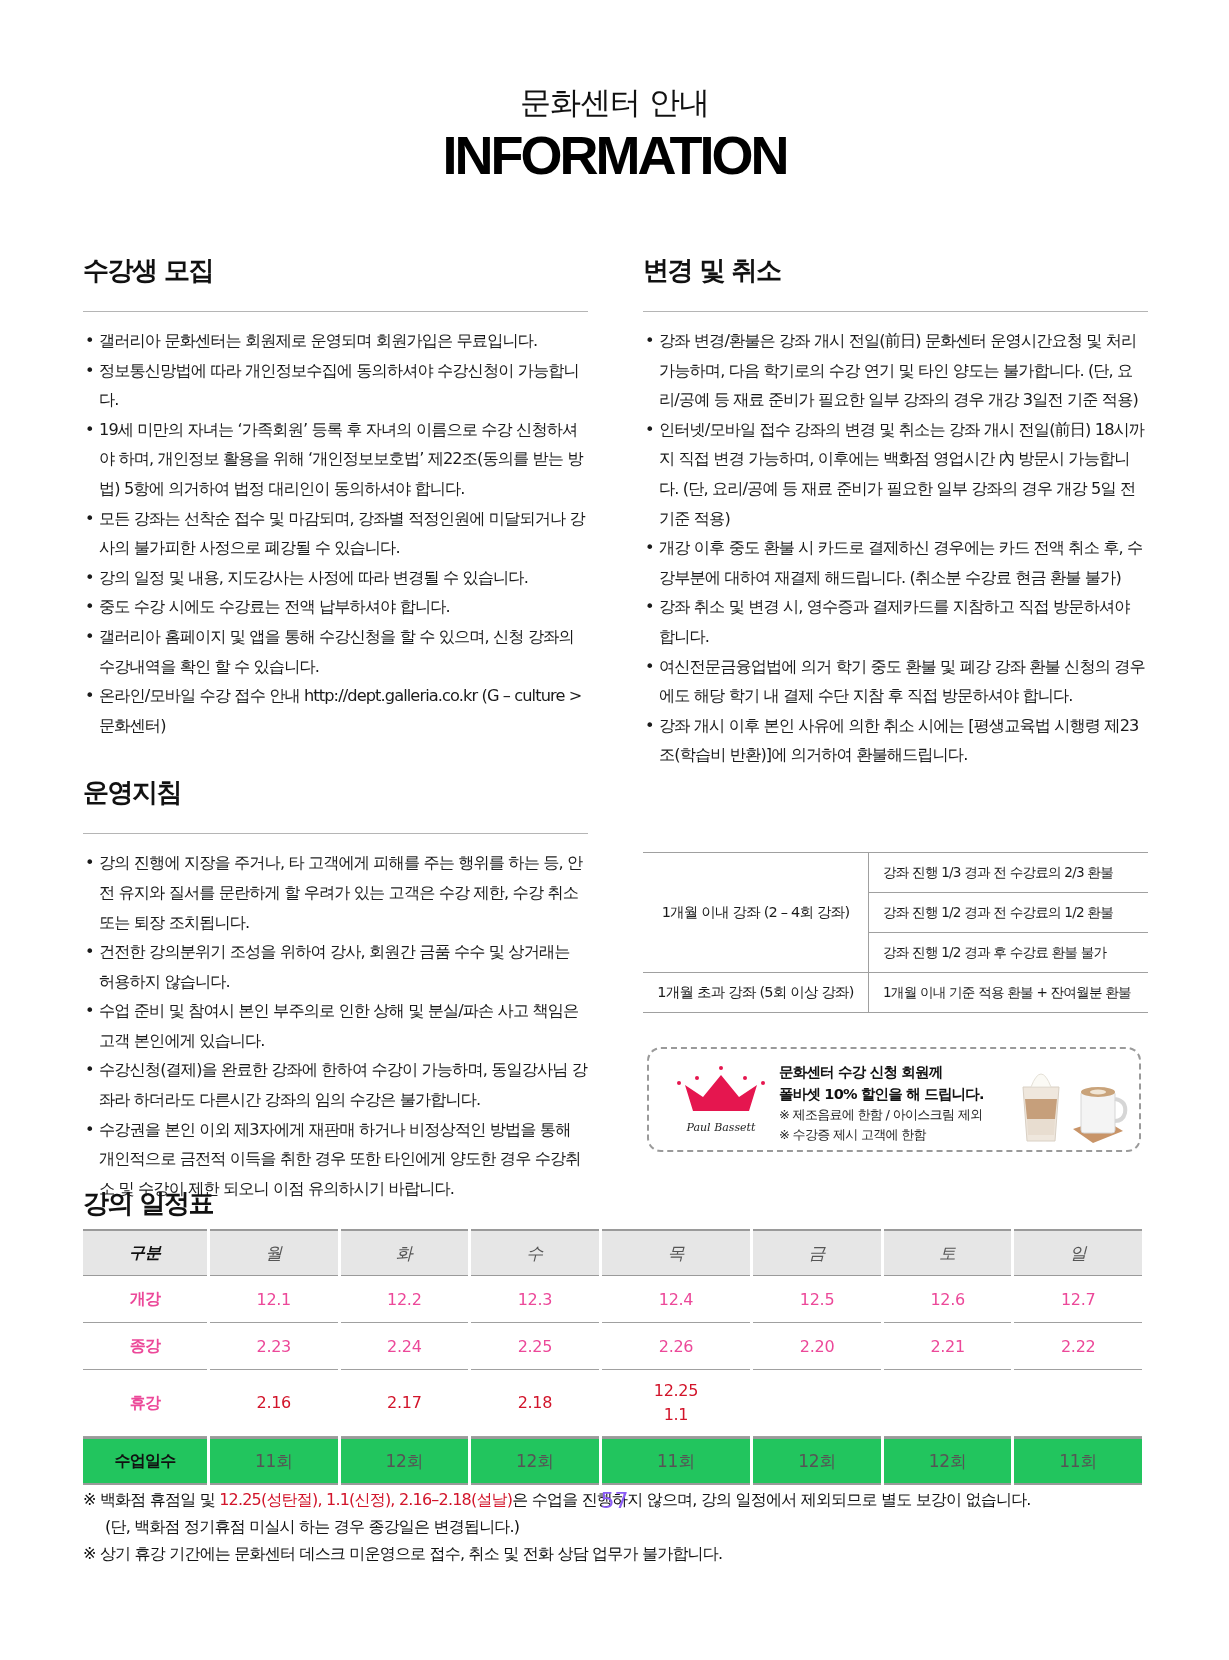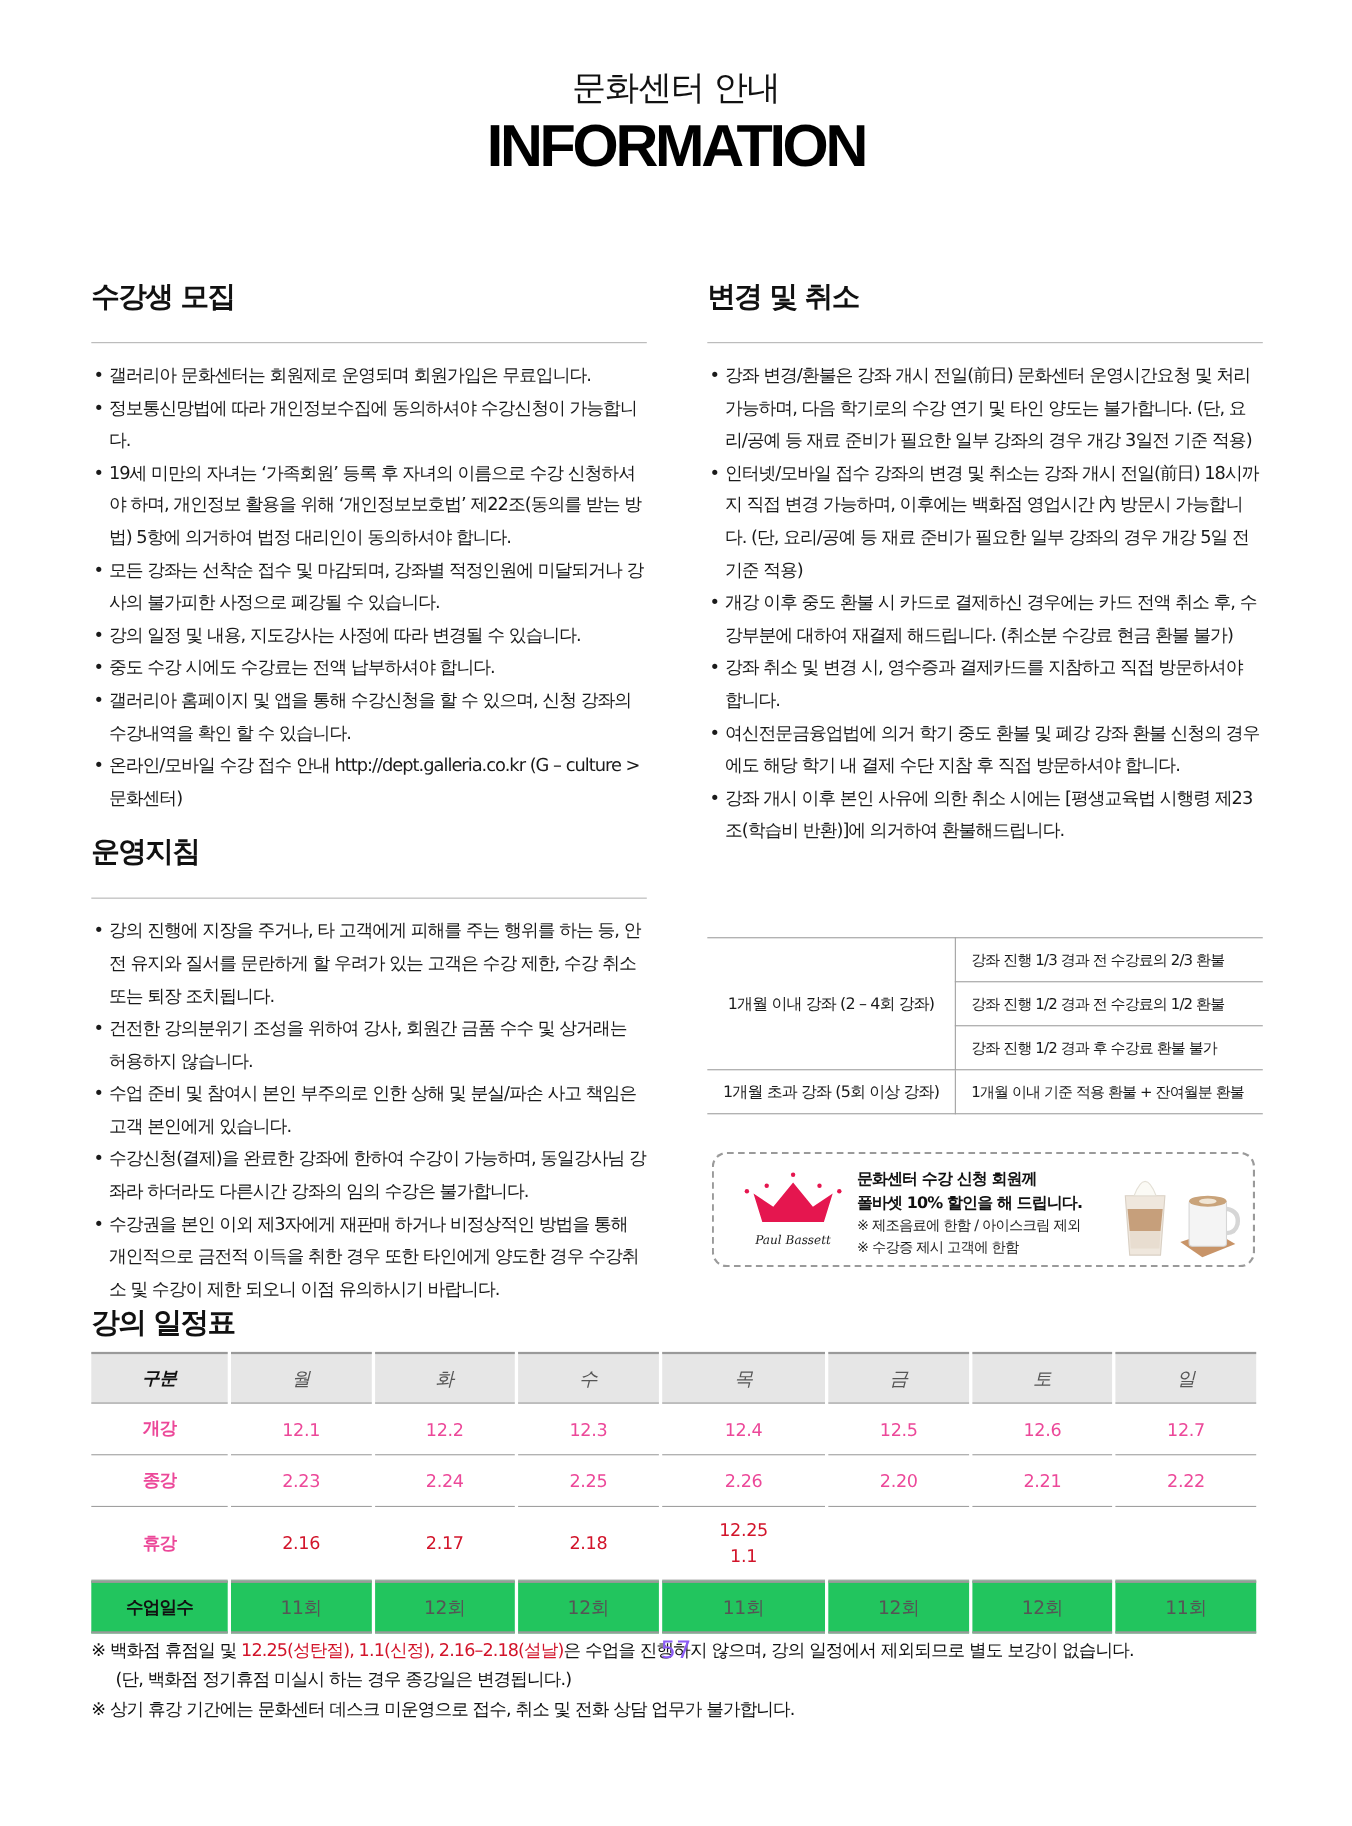--- a/index.html
+++ b/index.html
@@ -1,32 +1,32 @@
 <!DOCTYPE html>
 <html><head>
 <meta charset="utf-8">
 <style>
   html, body { margin: 0; padding: 0; background: #ffffff; }
   body {
     width: 1229px; height: 1660px; position: relative; overflow: hidden;
     font-family: "DejaVu Sans", "Liberation Sans", sans-serif; color: #1a1a1a;
   }
-  .page-header { position: absolute; top: 60px; left: 0; width: 1229px; text-align: center; }
+  .page-header { position: absolute; top: 82px; left: 0; width: 1229px; text-align: center; }
   .header-ko { font-size: 31px; letter-spacing: -1px; line-height: 40px; color: #111; }
   .header-en { font-family: "Liberation Sans", sans-serif; font-weight: bold; font-size: 54px; letter-spacing: -3px; line-height: 62px; color: #000; margin-top: 2px; }
 
   .col { position: absolute; }
   .col-left { left: 83px; top: 252px; width: 505px; }
   .col-right { left: 643px; top: 252px; width: 505px; }
 
   .sec-title { font-size: 26px; font-weight: bold; letter-spacing: -1.5px; color: #111; line-height: 36px; padding-bottom: 23px; border-bottom: 1px solid #b5b5b5; margin: 0; }
   ul.bullets { list-style: none; margin: 14px 0 0 0; padding: 0; }
   ul.bullets li { position: relative; padding-left: 16px; font-size: 16.2px; letter-spacing: -0.9px; line-height: 29.6px; color: #1a1a1a; }
   ul.bullets li::before { content: "•"; position: absolute; left: 2px; top: 0; }
-  .col-left .sec2 { margin-top: 17px; }
+  .col-left .sec2 { margin-top: 34px; }
 
   .refund-table { position: absolute; left: 643px; top: 852px; width: 505px; border-collapse: collapse; font-size: 14px; letter-spacing: -0.8px; }
   .refund-table td { border-top: 1px solid #a0a0a0; border-bottom: 1px solid #a0a0a0; height: 39px; padding: 0 10px; color: #1a1a1a; }
   .refund-table td.rt-cat { width: 205px; text-align: center; border-right: 1px solid #a0a0a0; font-size: 14.5px; }
   .refund-table td.rt-rule { text-align: left; padding-left: 14px; font-size: 13.6px; }
 
   .promo { position: absolute; left: 647px; top: 1047px; width: 494px; height: 105px; border: 2px dashed #9a9a9a; border-radius: 14px; box-sizing: border-box; }
   .promo-logo { position: absolute; left: 22px; top: 14px; width: 100px; height: 74px; }
   .promo-text { position: absolute; left: 130px; top: 12px; width: 230px; }
   .promo-l1, .promo-l2 { font-size: 14.5px; font-weight: bold; letter-spacing: -0.8px; line-height: 22px; color: #111; }

